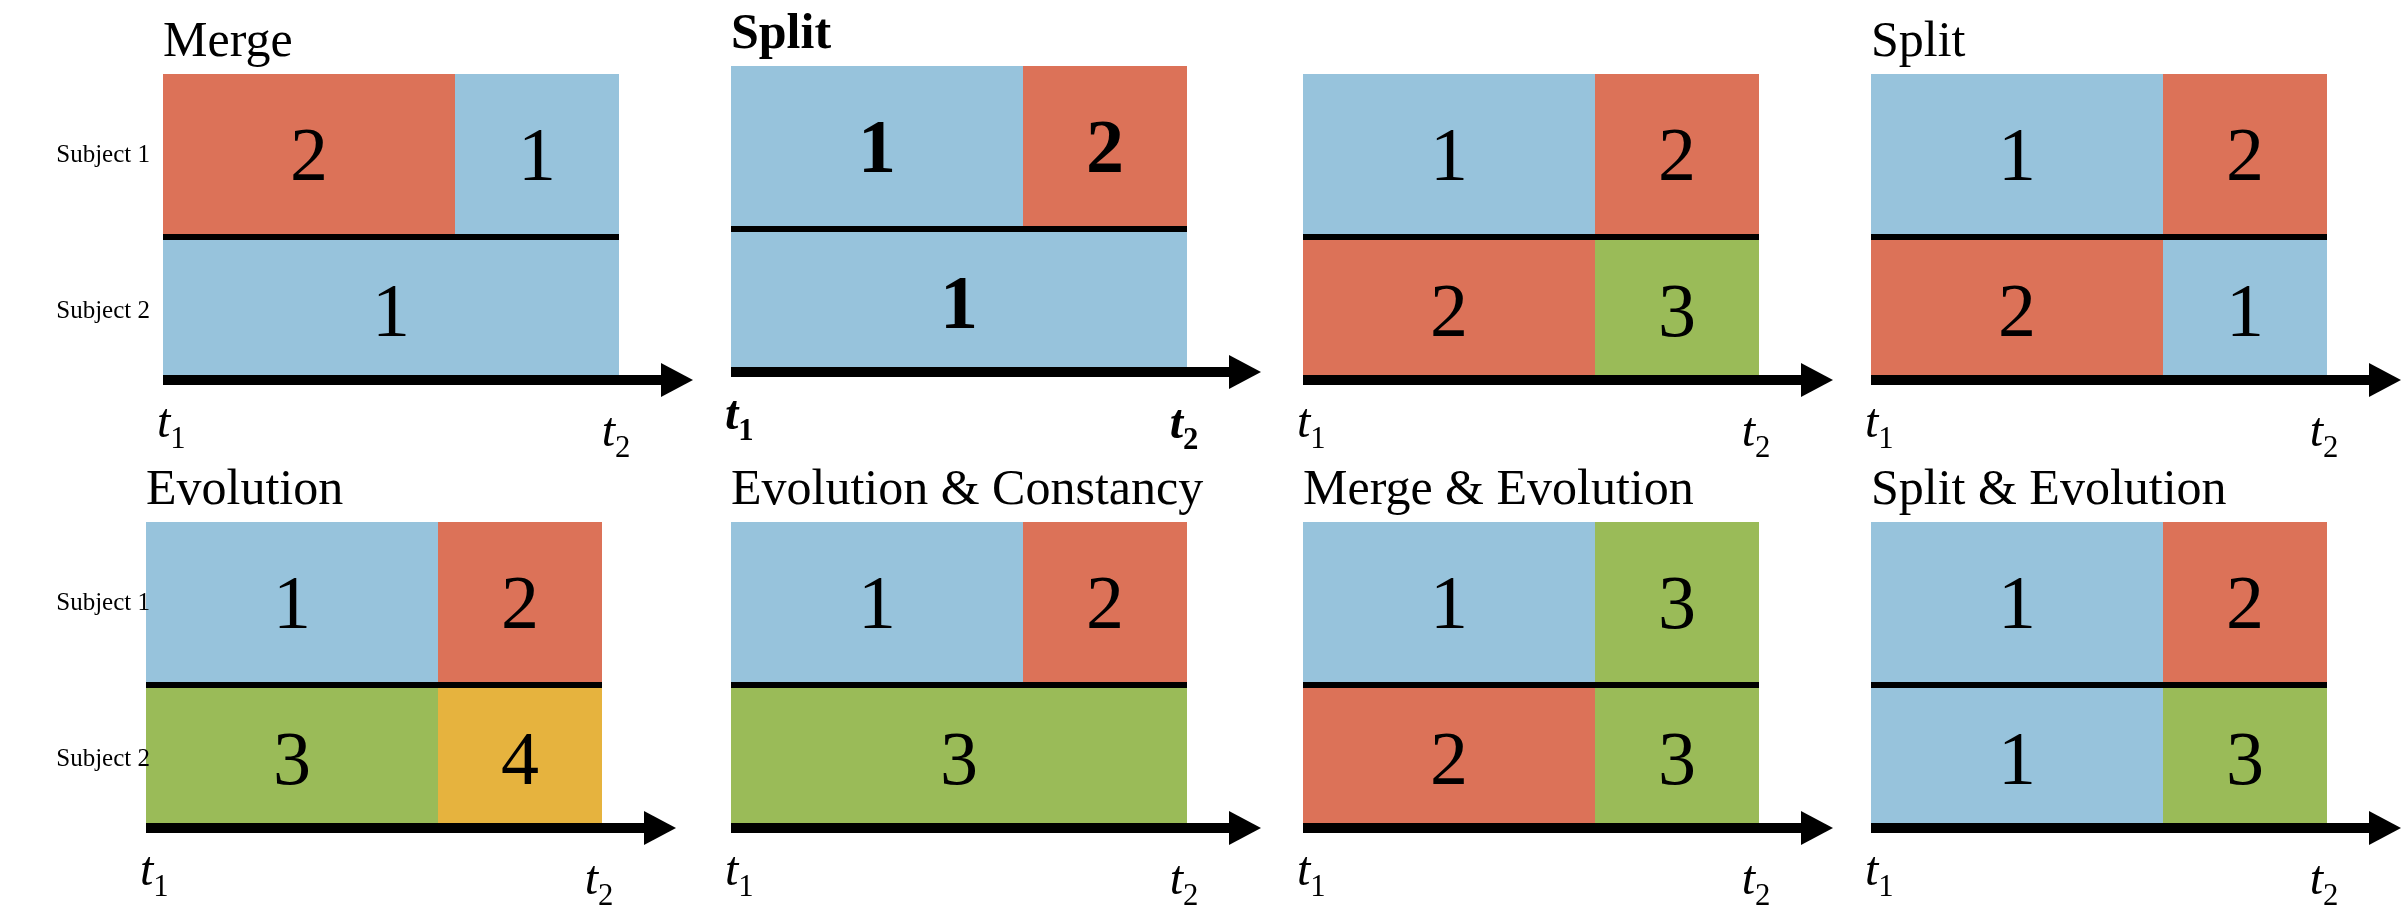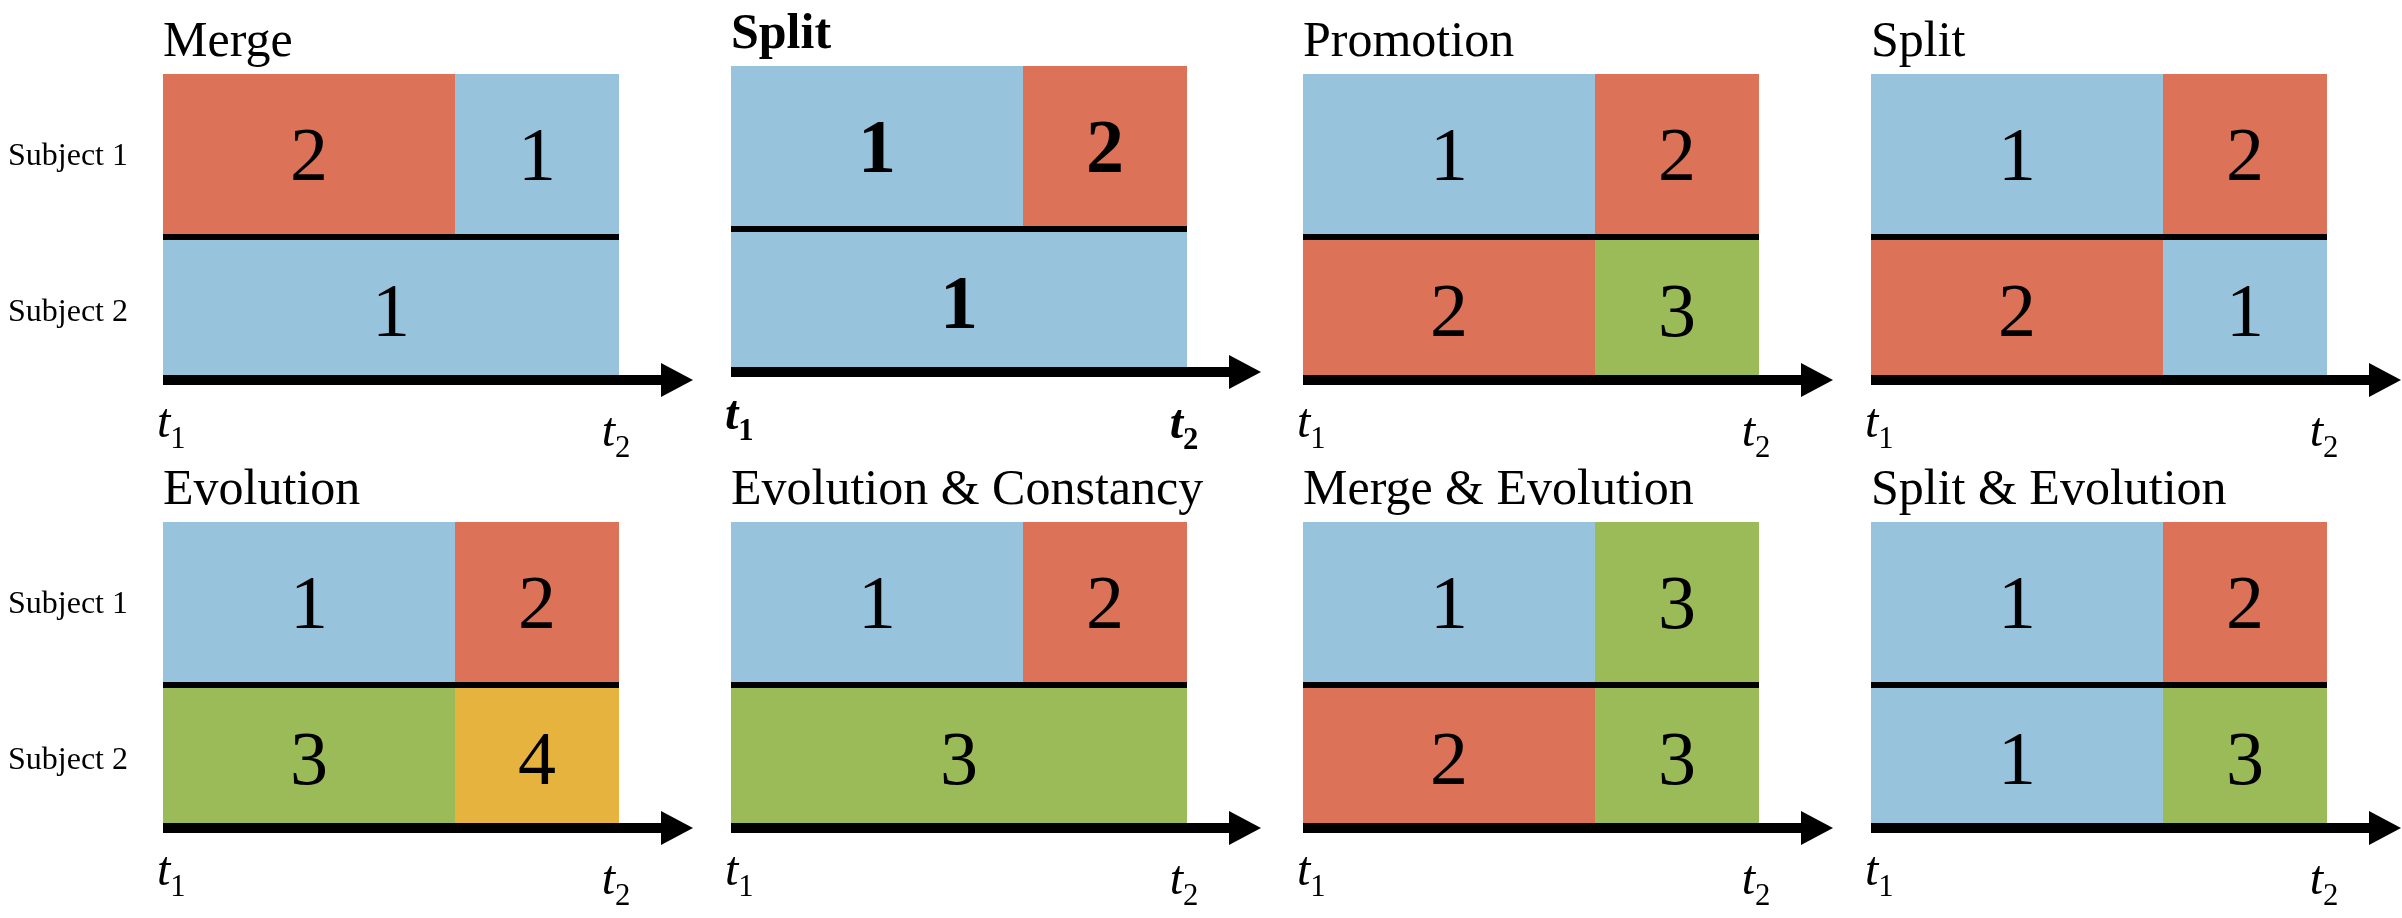--- a/index.html
+++ b/index.html
@@ -25,21 +25,21 @@
   .axis-head{
     position:absolute;top:353px;left:498px;width:0;height:0;
     border-left:32px solid #000;border-top:17px solid transparent;border-bottom:17px solid transparent;
   }
   .t-label{position:absolute;top:382px;font-size:48px;font-style:italic;line-height:1.2;}
   .t-label sub{font-style:normal;font-size:64%;line-height:0;}
   .t-start{left:-6px;}
   .t-end{left:456px;transform:translateX(-60%);margin-top:9px;}
   .subject-label{
     position:absolute;left:0;width:150px;height:40px;line-height:40px;
-    font-size:32px;white-space:nowrap;margin-left:8px;
+    text-align:right;font-size:25px;white-space:nowrap;
   }
 </style>
 </head>
 <body>
 
 <div id="fig-root">
     <div class="panel" style="left: 163px; top: 10px;">
       <div class="panel-title">Merge</div>
       <div class="subj-row row-s1">
         <div class="seg" style="width: 64%; background: rgb(220, 114, 88);">
@@ -75,21 +75,20 @@
         <div class="seg" style="width: 100%; background: rgb(151, 195, 220);">
           <span>1</span>
         </div>
       </div>
       <div class="axis-bar"></div>
       <div class="axis-head"></div>
       <span class="t-label t-start"><span>t</span><sub>1</sub></span>
       <span class="t-label t-end"><span>t</span><sub>2</sub></span>
     </div>
     <div class="panel" style="left: 1303px; top: 10px;">
-      <div class="panel-title">Promotion</div>
       <div class="subj-row row-s1">
         <div class="seg" style="width: 64%; background: rgb(151, 195, 220);">
           <span>1</span>
         </div>
         <div class="seg" style="width: 36%; background: rgb(220, 114, 88);">
           <span>2</span>
         </div>
       </div>
       <div class="divider"></div>
       <div class="subj-row row-s2">
@@ -122,21 +121,21 @@
         </div>
         <div class="seg" style="width: 36%; background: rgb(151, 195, 220);">
           <span>1</span>
         </div>
       </div>
       <div class="axis-bar"></div>
       <div class="axis-head"></div>
       <span class="t-label t-start"><span>t</span><sub>1</sub></span>
       <span class="t-label t-end"><span>t</span><sub>2</sub></span>
     </div>
-    <div class="panel" style="left: 163px; top: 458px;">
+    <div class="panel" style="left: 146px; top: 458px;">
       <div class="panel-title">Evolution</div>
       <div class="subj-row row-s1">
         <div class="seg" style="width: 64%; background: rgb(151, 195, 220);">
           <span>1</span>
         </div>
         <div class="seg" style="width: 36%; background: rgb(220, 114, 88);">
           <span>2</span>
         </div>
       </div>
       <div class="divider"></div>

